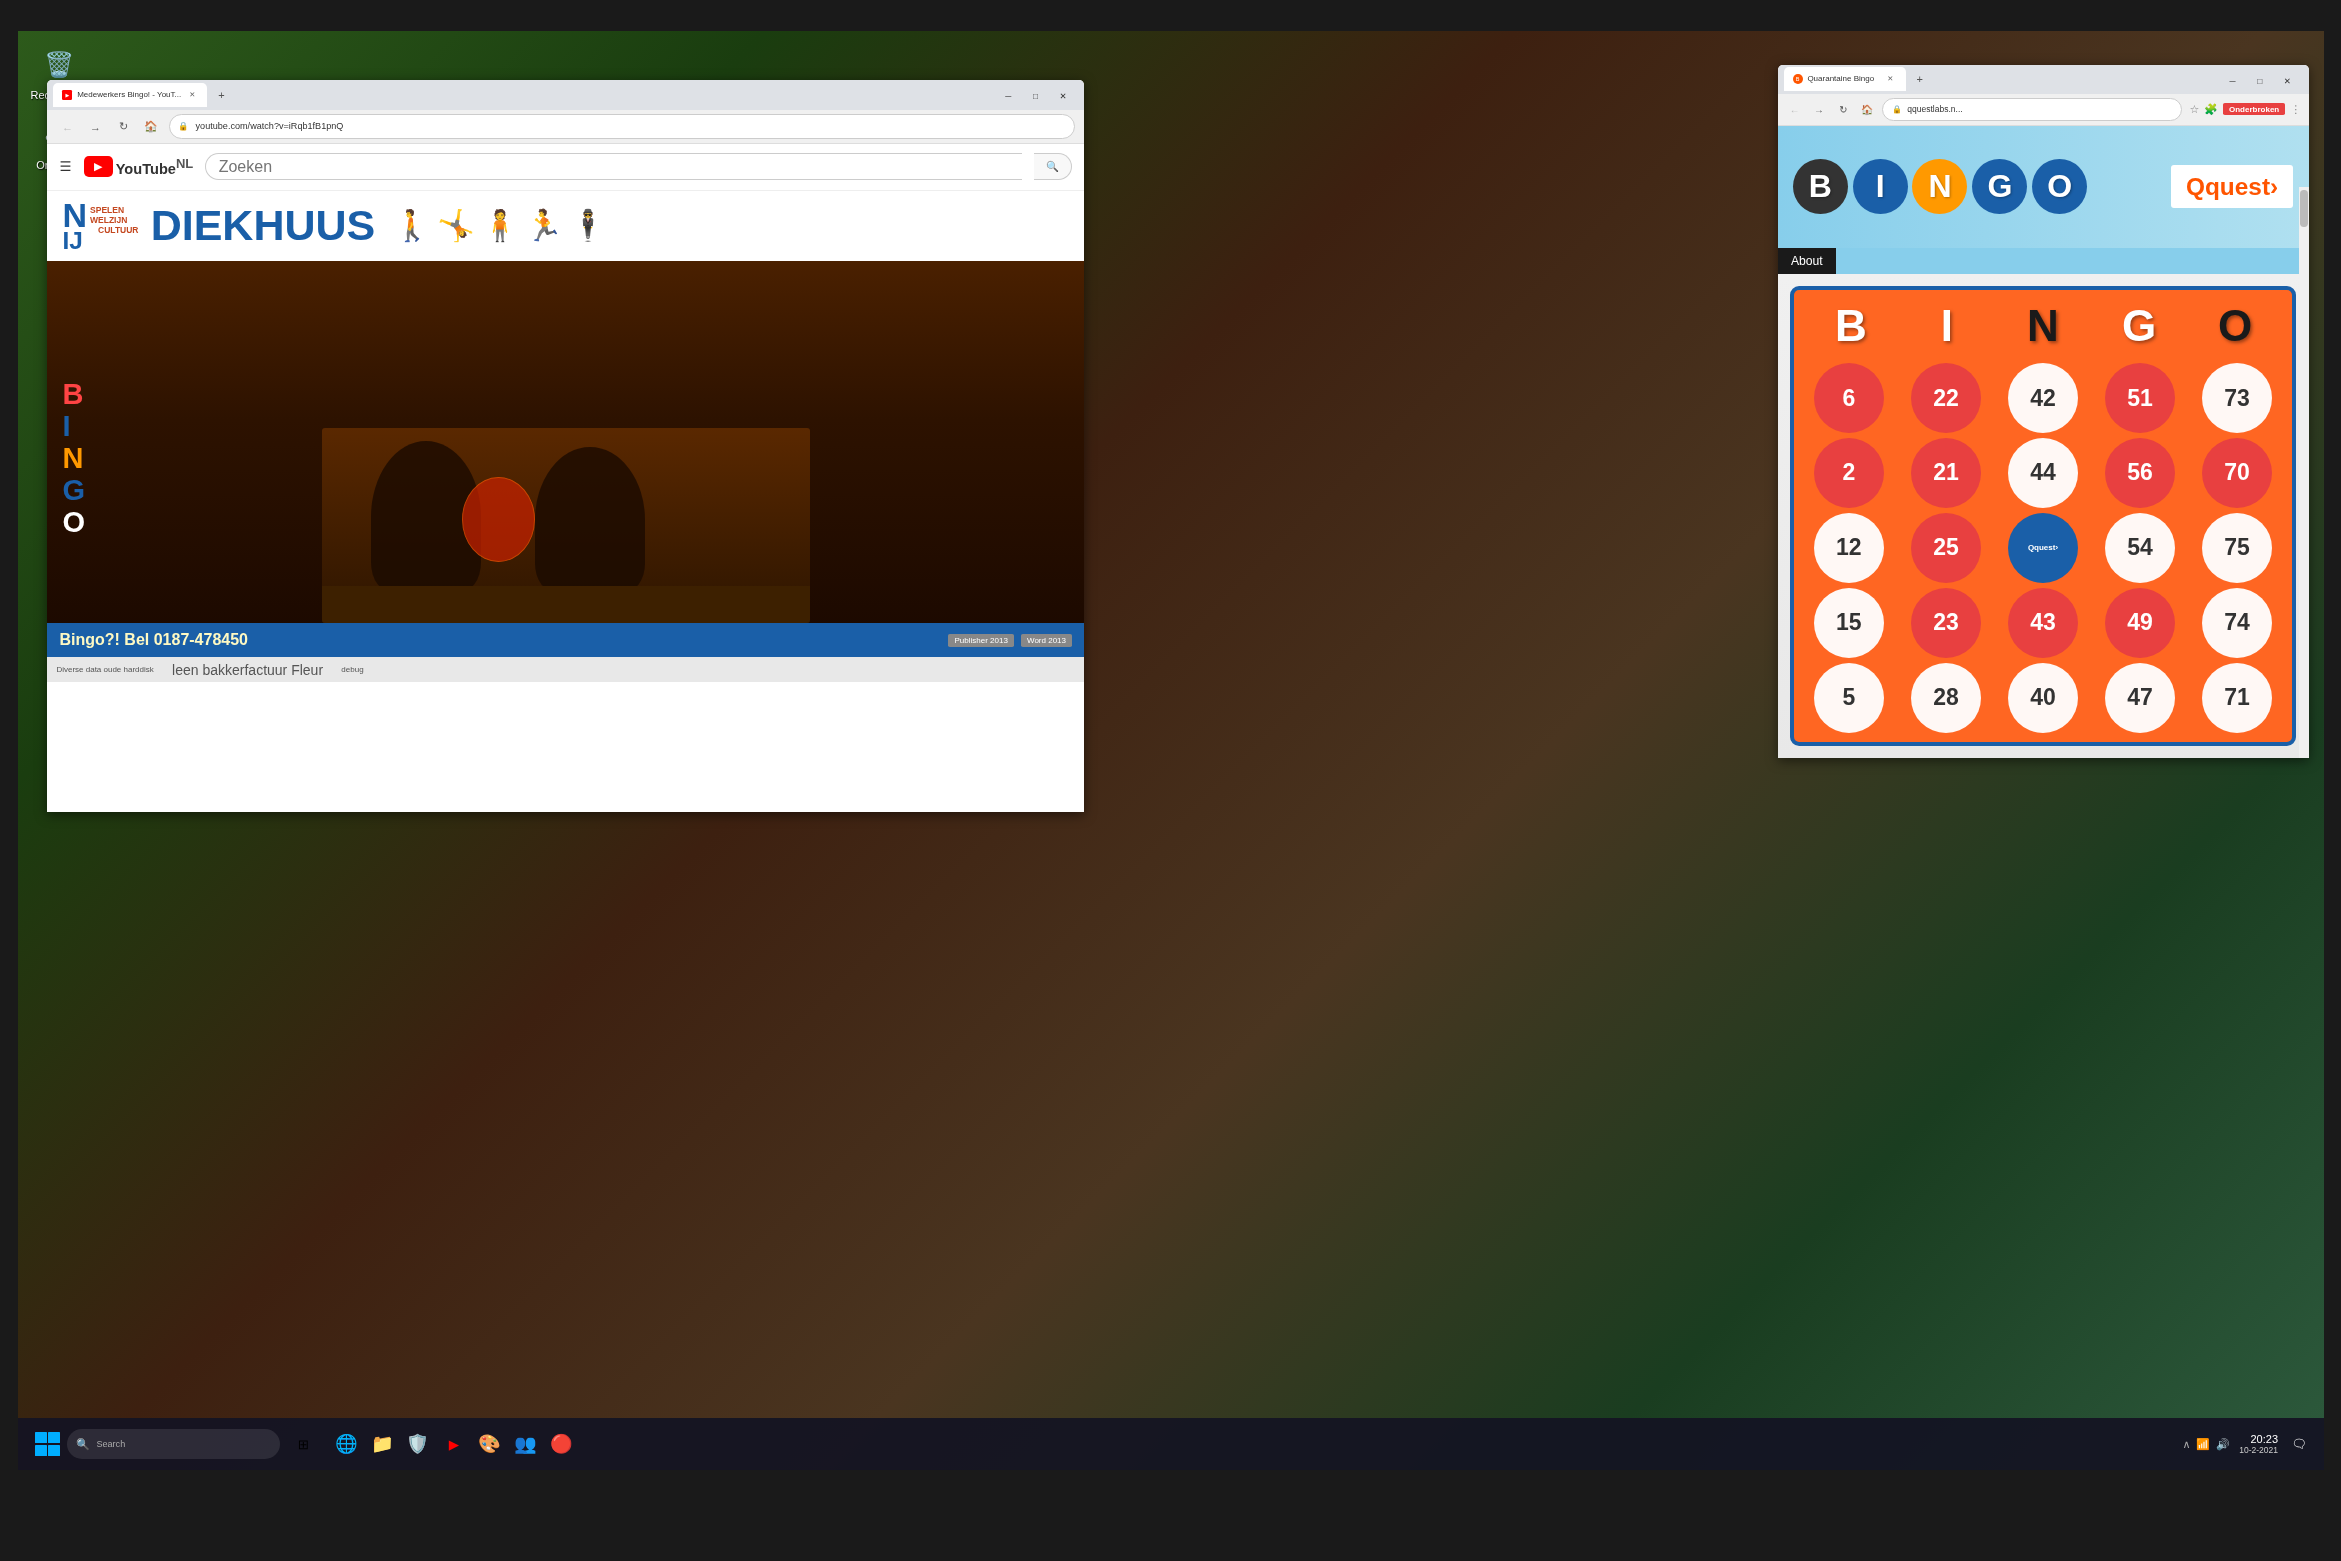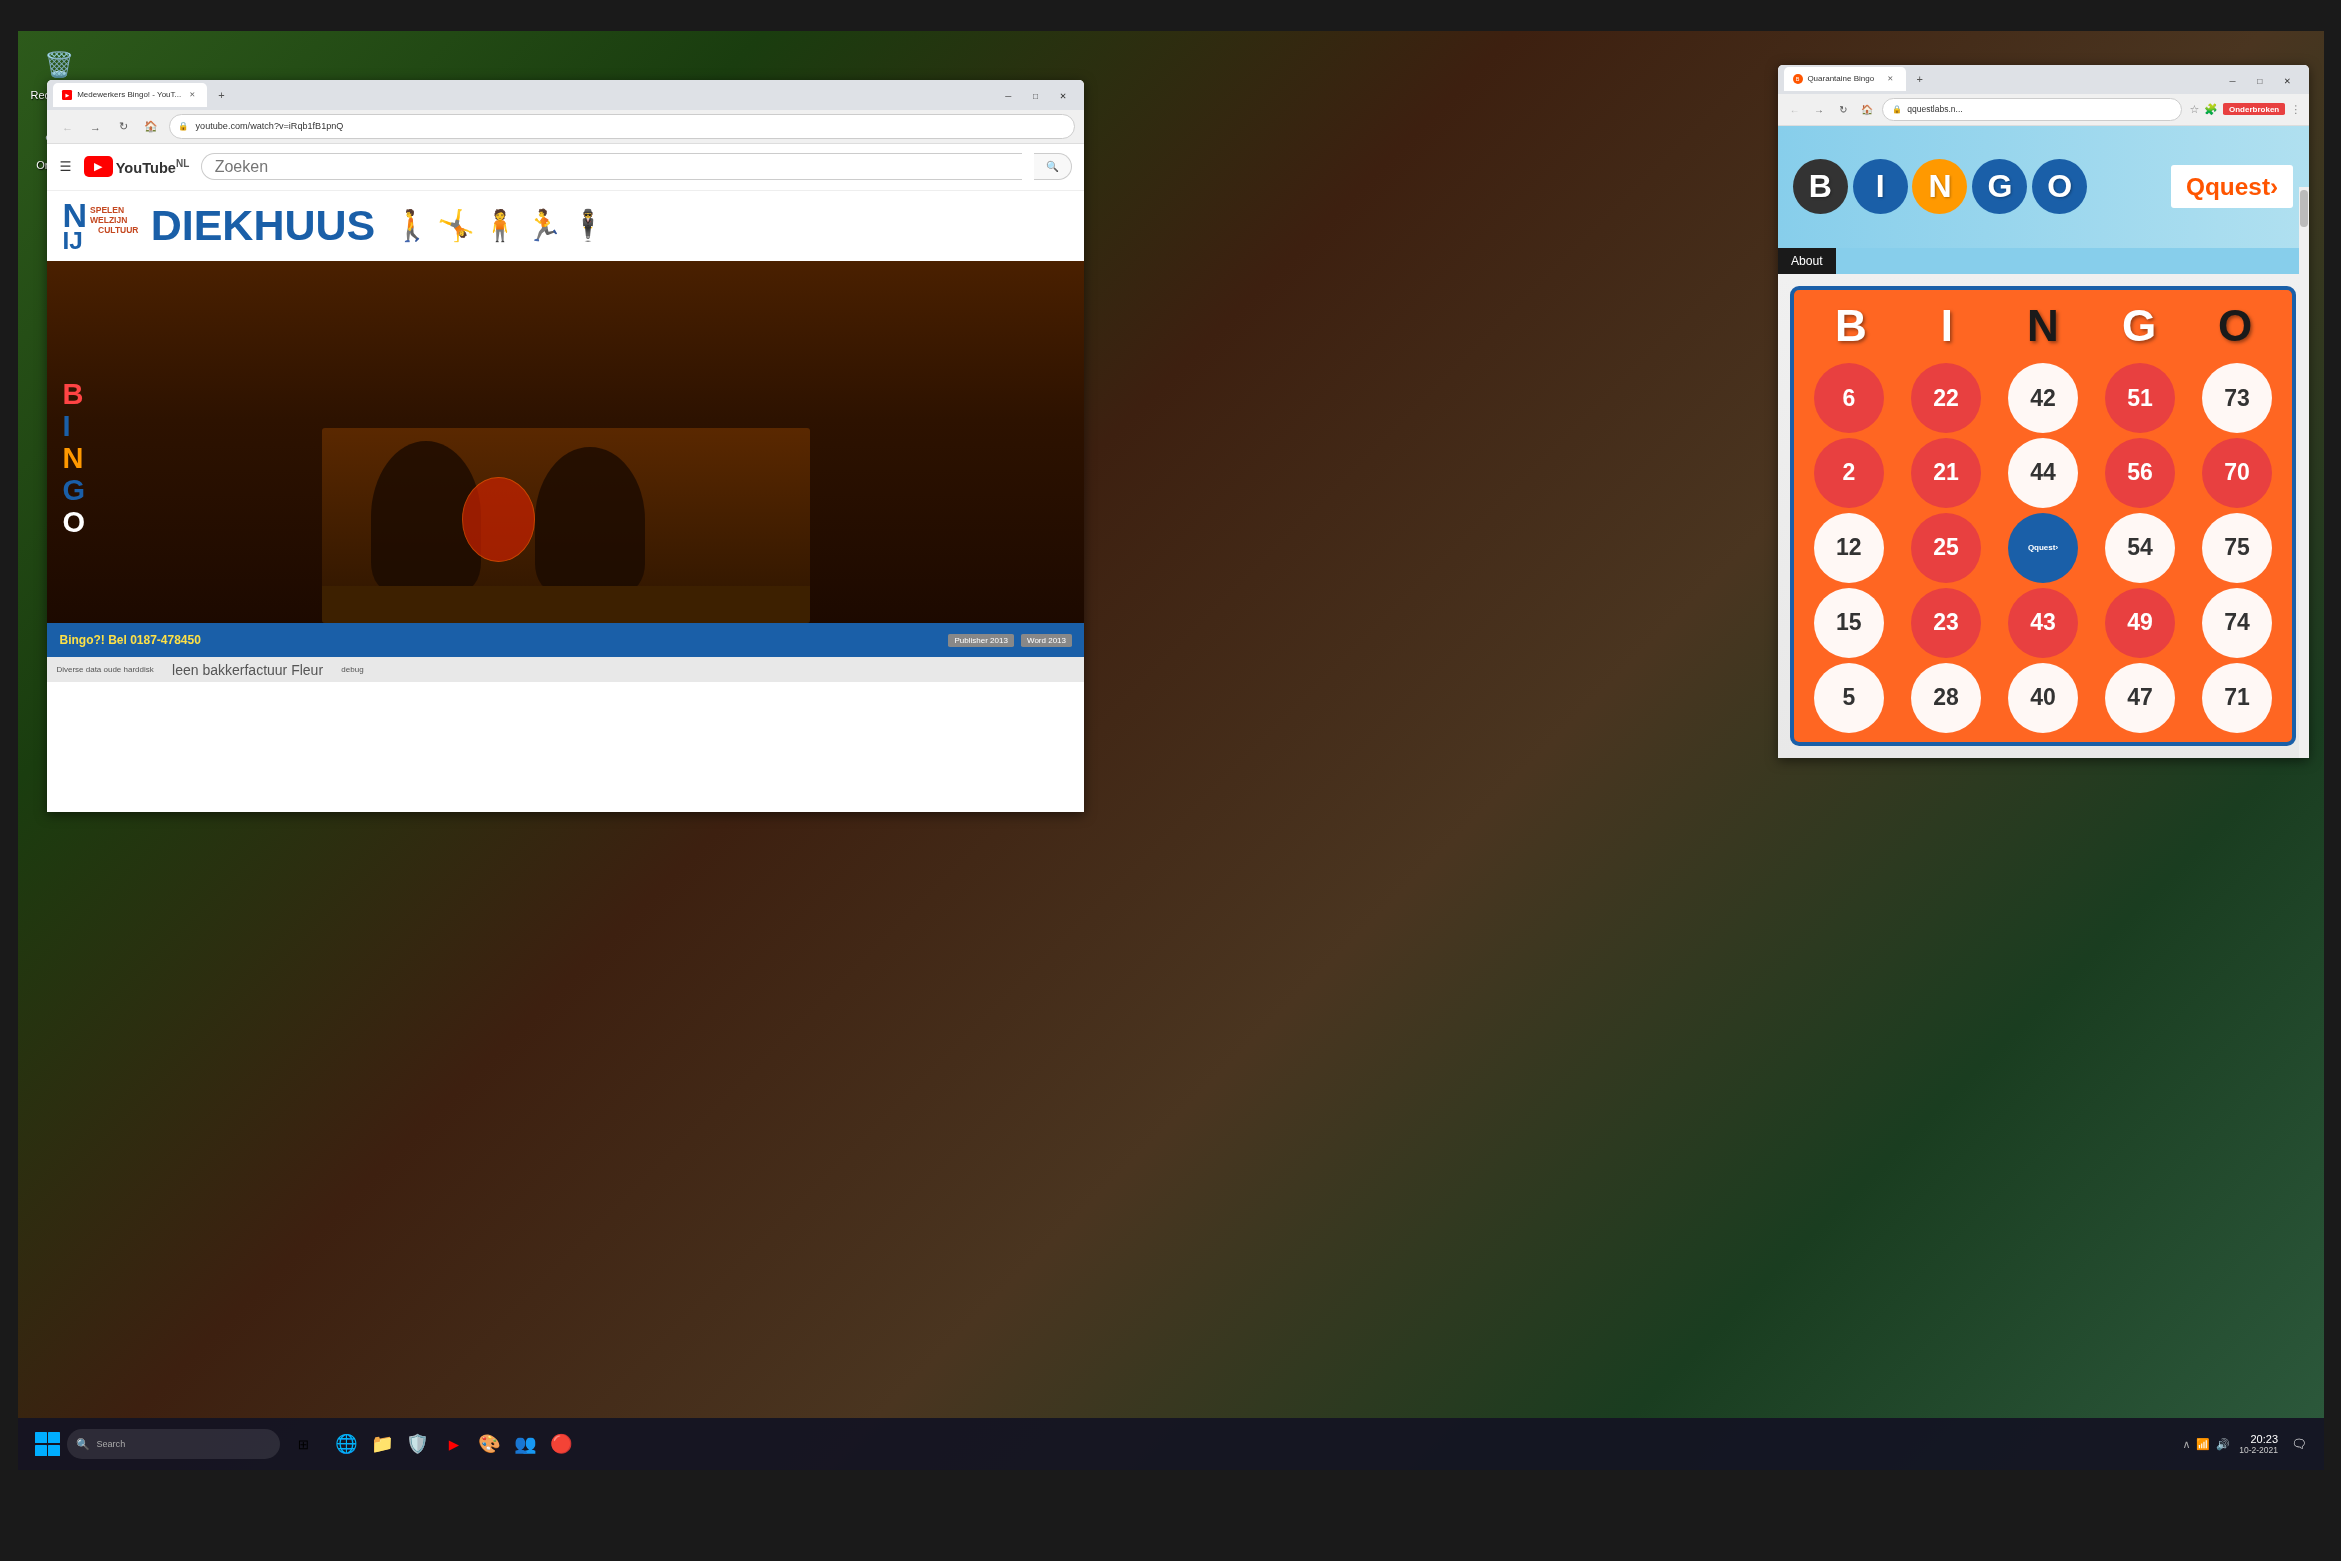--- a/index.html
+++ b/index.html
@@ -221,21 +221,21 @@
       font-size: 11px;
     }
 
     .yt-logo-text {
       font-size: 14.6px;
       font-weight: bold;
       color: #333;
     }
 
     .yt-logo-suffix {
-      font-size: 10px;
+      font-size: 13px;
       color: #555;
       vertical-align: super;
       margin-top: 30px;
     }
 
     .yt-search {
       flex: 1;
       border: 0.6px solid #ccc;
       border-radius: 15.2px 0 0 15.2px;
       height: 27.4px;
@@ -295,22 +295,22 @@
       left: 0;
       right: 0;
       background: #1a5fa8;
       height: 34px;
       display: flex;
       align-items: center;
       padding: 0 12.2px;
     }
 
     .ticker-text {
-      color: #fde047;
-      font-size: 12px;
+      color: #fef9c3;
+      font-size: 16px;
       font-weight: bold;
     }
 
     .ticker-right {
       margin-left: auto;
       display: flex;
       gap: 7px;
     }
 
     .ticker-badge {

